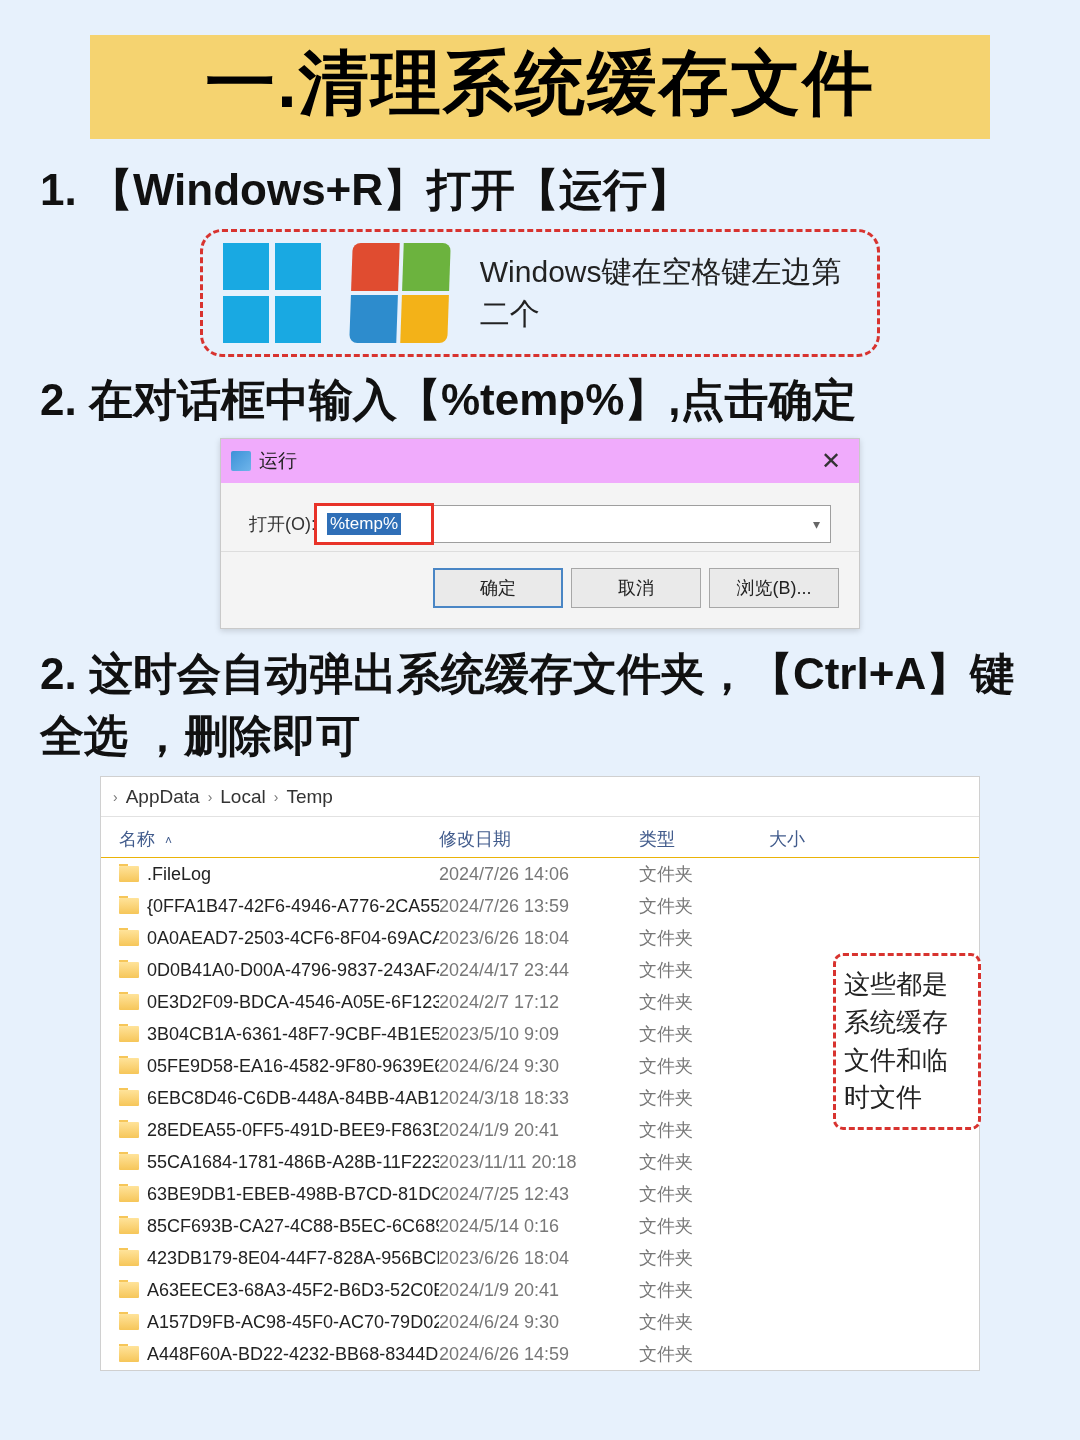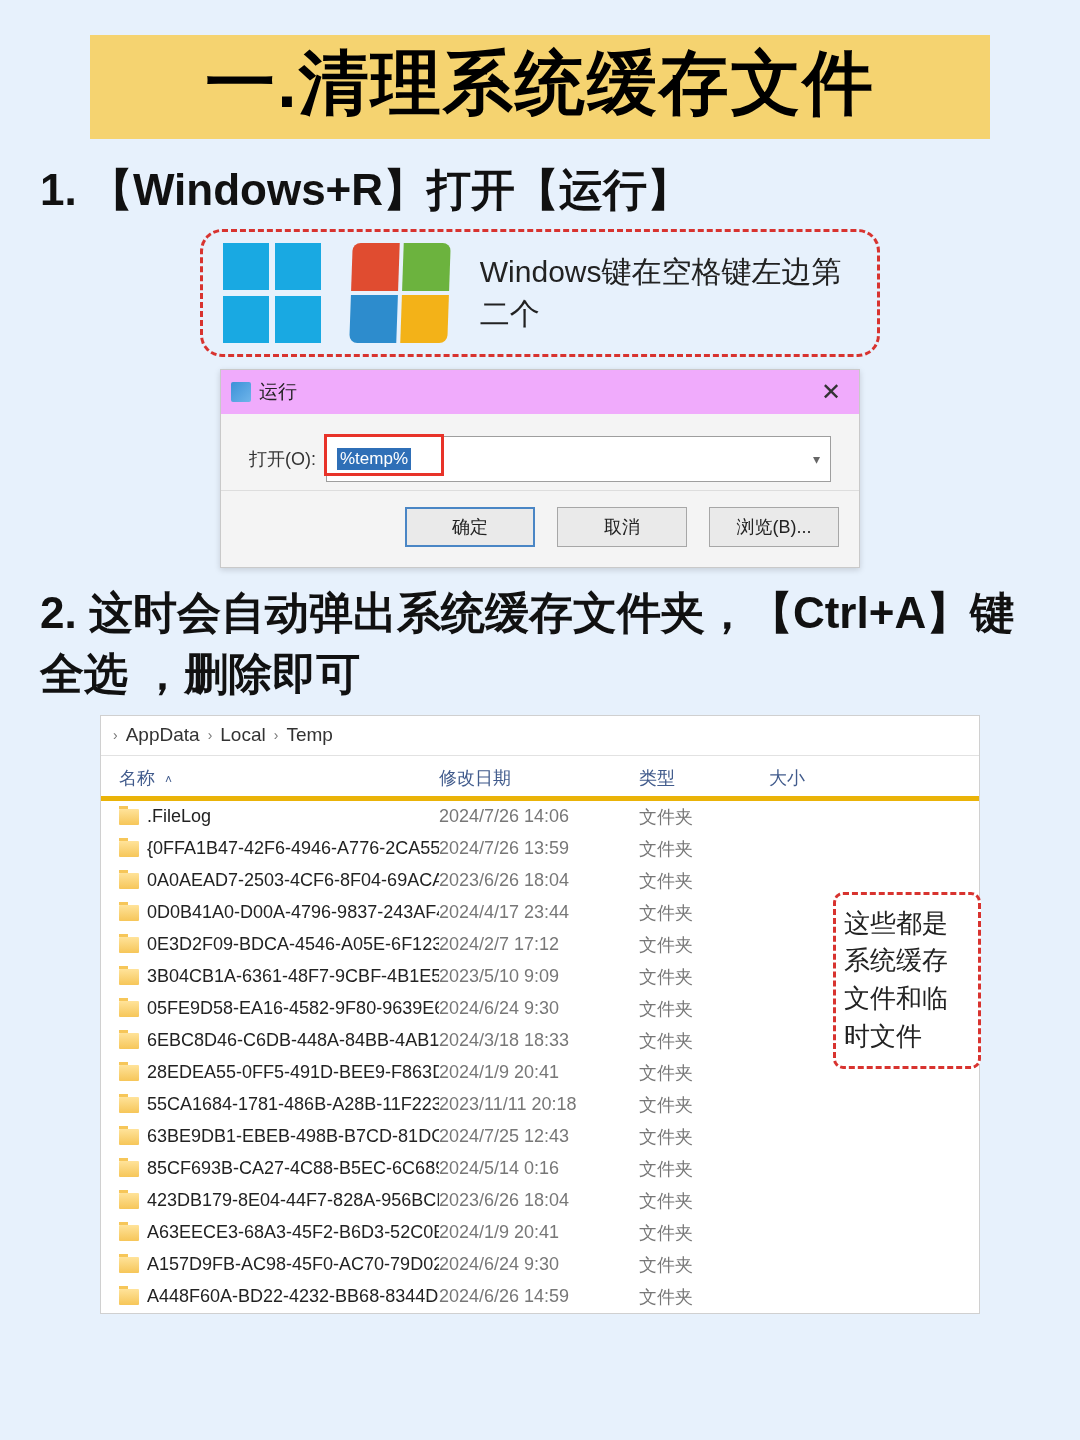--- a/index.html
+++ b/index.html
@@ -23,34 +23,34 @@
   .run-dlg{width:640px;background:#f4f4f4;margin:8px auto 14px;border:1px solid #c9c9c9;box-shadow:0 2px 6px rgba(0,0,0,.15);}
   .run-titlebar{height:44px;background:#f0abfc;display:flex;align-items:center;padding:0 10px;}
   .run-titlebar .ico{width:20px;height:20px;background:linear-gradient(135deg,#3c91d8 0%,#6fb5ea 100%);border-radius:2px;margin-right:8px;}
   .run-titlebar .ttl{font-size:19px;color:#222;}
   .run-titlebar .close{margin-left:auto;font-size:24px;color:#333;padding:0 8px;cursor:pointer;}
   .run-body{padding:22px 28px 8px;}
   .run-desc{display:flex;gap:16px;align-items:flex-start;margin-bottom:22px;}
   .run-desc .bigico{width:50px;height:50px;background:linear-gradient(135deg,#3c91d8,#8fcbf1);border-radius:4px;flex:none;position:relative;}
   .run-desc .bigico::after{content:"";position:absolute;inset:10px 8px 14px 8px;background:rgba(255,255,255,.5);}
   .run-desc p{font-size:18px;color:#333;line-height:1.55;}
-  .run-input-row{display:flex;align-items:center;gap:10px;}
+  .run-input-row{display:flex;align-items:center;}
   .run-input-row label{font-size:18px;color:#333;}
-  .combo{flex:1;height:46px;border:1px solid #9e9e9e;background:#fff;display:flex;align-items:center;padding:0 10px;position:relative;}
+  .combo{flex:1;height:38px;border:1px solid #9e9e9e;background:#fff;display:flex;align-items:center;padding:0 10px;position:relative;}
   .combo .sel{background:#2f6fb7;color:#fff;font-size:17px;padding:1px 3px;}
   .combo .chev{position:absolute;right:10px;color:#666;font-size:14px;}
   .red-rect{position:absolute;left:-3px;top:-3px;width:120px;height:42px;border:3px solid #e83329;pointer-events:none;}
-  .run-btns{background:#f4f4f4;padding:16px 20px 20px;display:flex;justify-content:flex-end;gap:22px;border-top:1px solid #ddd;}
+  .run-btns{background:#f4f4f4;padding:16px 20px 20px;display:flex;justify-content:flex-end;gap:8px;border-top:1px solid #ddd;}
   .run-btns button{width:130px;height:40px;background:#eaeaea;border:1px solid #a7a7a7;font-size:18px;color:#222;cursor:pointer;}
   .run-btns button:first-child{border:2px solid #4a86c5;}
   
   .explorer{width:880px;background:#fff;margin:10px auto 0;border:1px solid #d0d0d0;position:relative;}
   .crumbs{height:40px;border-bottom:1px solid #e2e2e2;display:flex;align-items:center;font-size:19px;color:#333;padding:0 12px;gap:8px;}
   .crumbs .sep{color:#777;font-size:14px;}
-  .ex-head{display:flex;padding:10px 18px 6px;font-size:18px;color:#415b8c;border-bottom:5px solid #eab308;}
+  .ex-head{display:flex;padding:10px 18px 6px;font-size:18px;color:#415b8c;border-bottom:1px solid #eab308;}
   .ex-head .sorter{font-size:12px;color:#415b8c;margin-left:10px;}
   .col-name{flex:0 0 320px;}
   .col-date{flex:0 0 200px;}
   .col-type{flex:0 0 130px;}
   .col-size{flex:1;}
   .rows{max-height:520px;overflow:hidden;}
   .row{display:flex;align-items:center;padding:4px 18px;font-size:18px;color:#555;}
   .row .fname{flex:0 0 320px;display:flex;align-items:center;gap:8px;white-space:nowrap;overflow:hidden;text-overflow:ellipsis;color:#222;}
   .row .fname .fld{width:20px;height:16px;background:linear-gradient(#ffe39a,#f6c659);border-radius:1px;flex:none;position:relative;}
   .row .fname .fld::before{content:"";position:absolute;top:-4px;left:0;width:9px;height:4px;background:#f6c659;border-radius:1px 1px 0 0;}
@@ -75,20 +75,21 @@
       </div>
     <div class="win7">
         <div></div>
         <div></div>
         <div></div>
         <div></div>
       </div>
     <div class="hint-text">Windows键在空格键左边第二个</div>
   </div>
 
+  <div class="step">2. 在对话框中输入【%temp%】,点击确定</div>
 
   <div class="run-dlg">
     <div class="run-titlebar">
       <div class="ico"></div>
       <div class="ttl">运行</div>
       <div class="close">✕</div>
     </div>
     <div class="run-body">
       <div class="run-input-row">
         <label>打开(O):</label>

